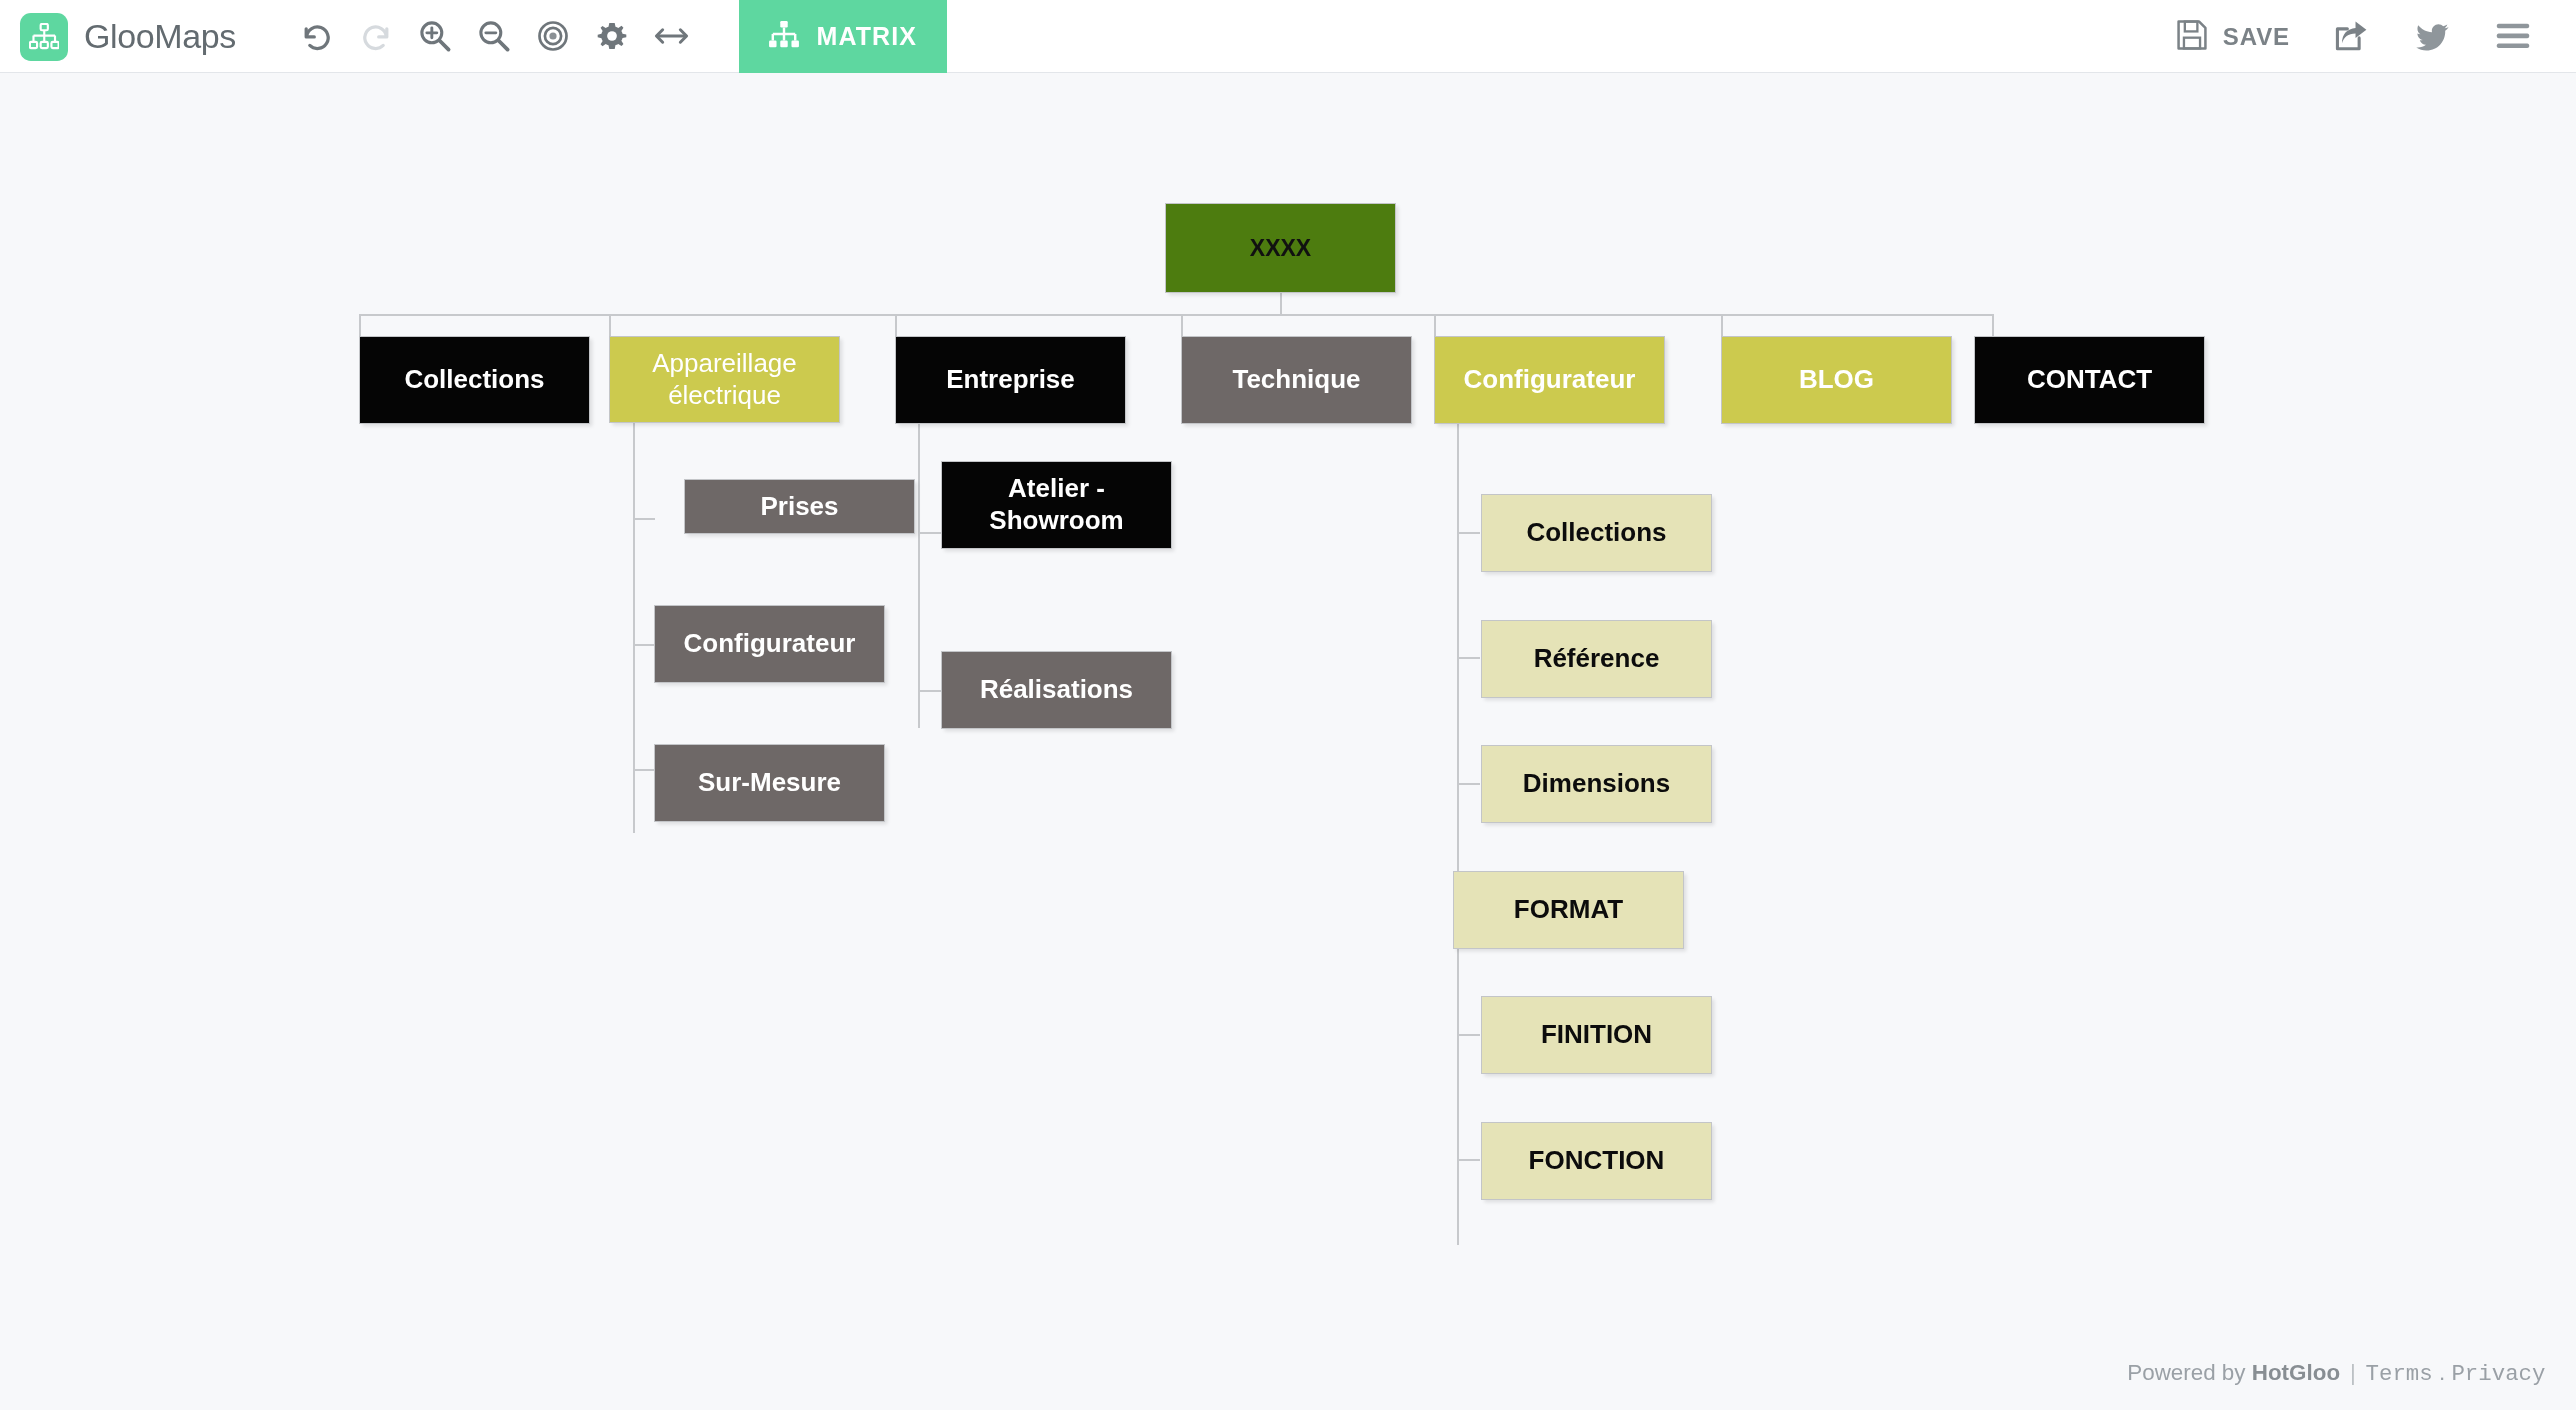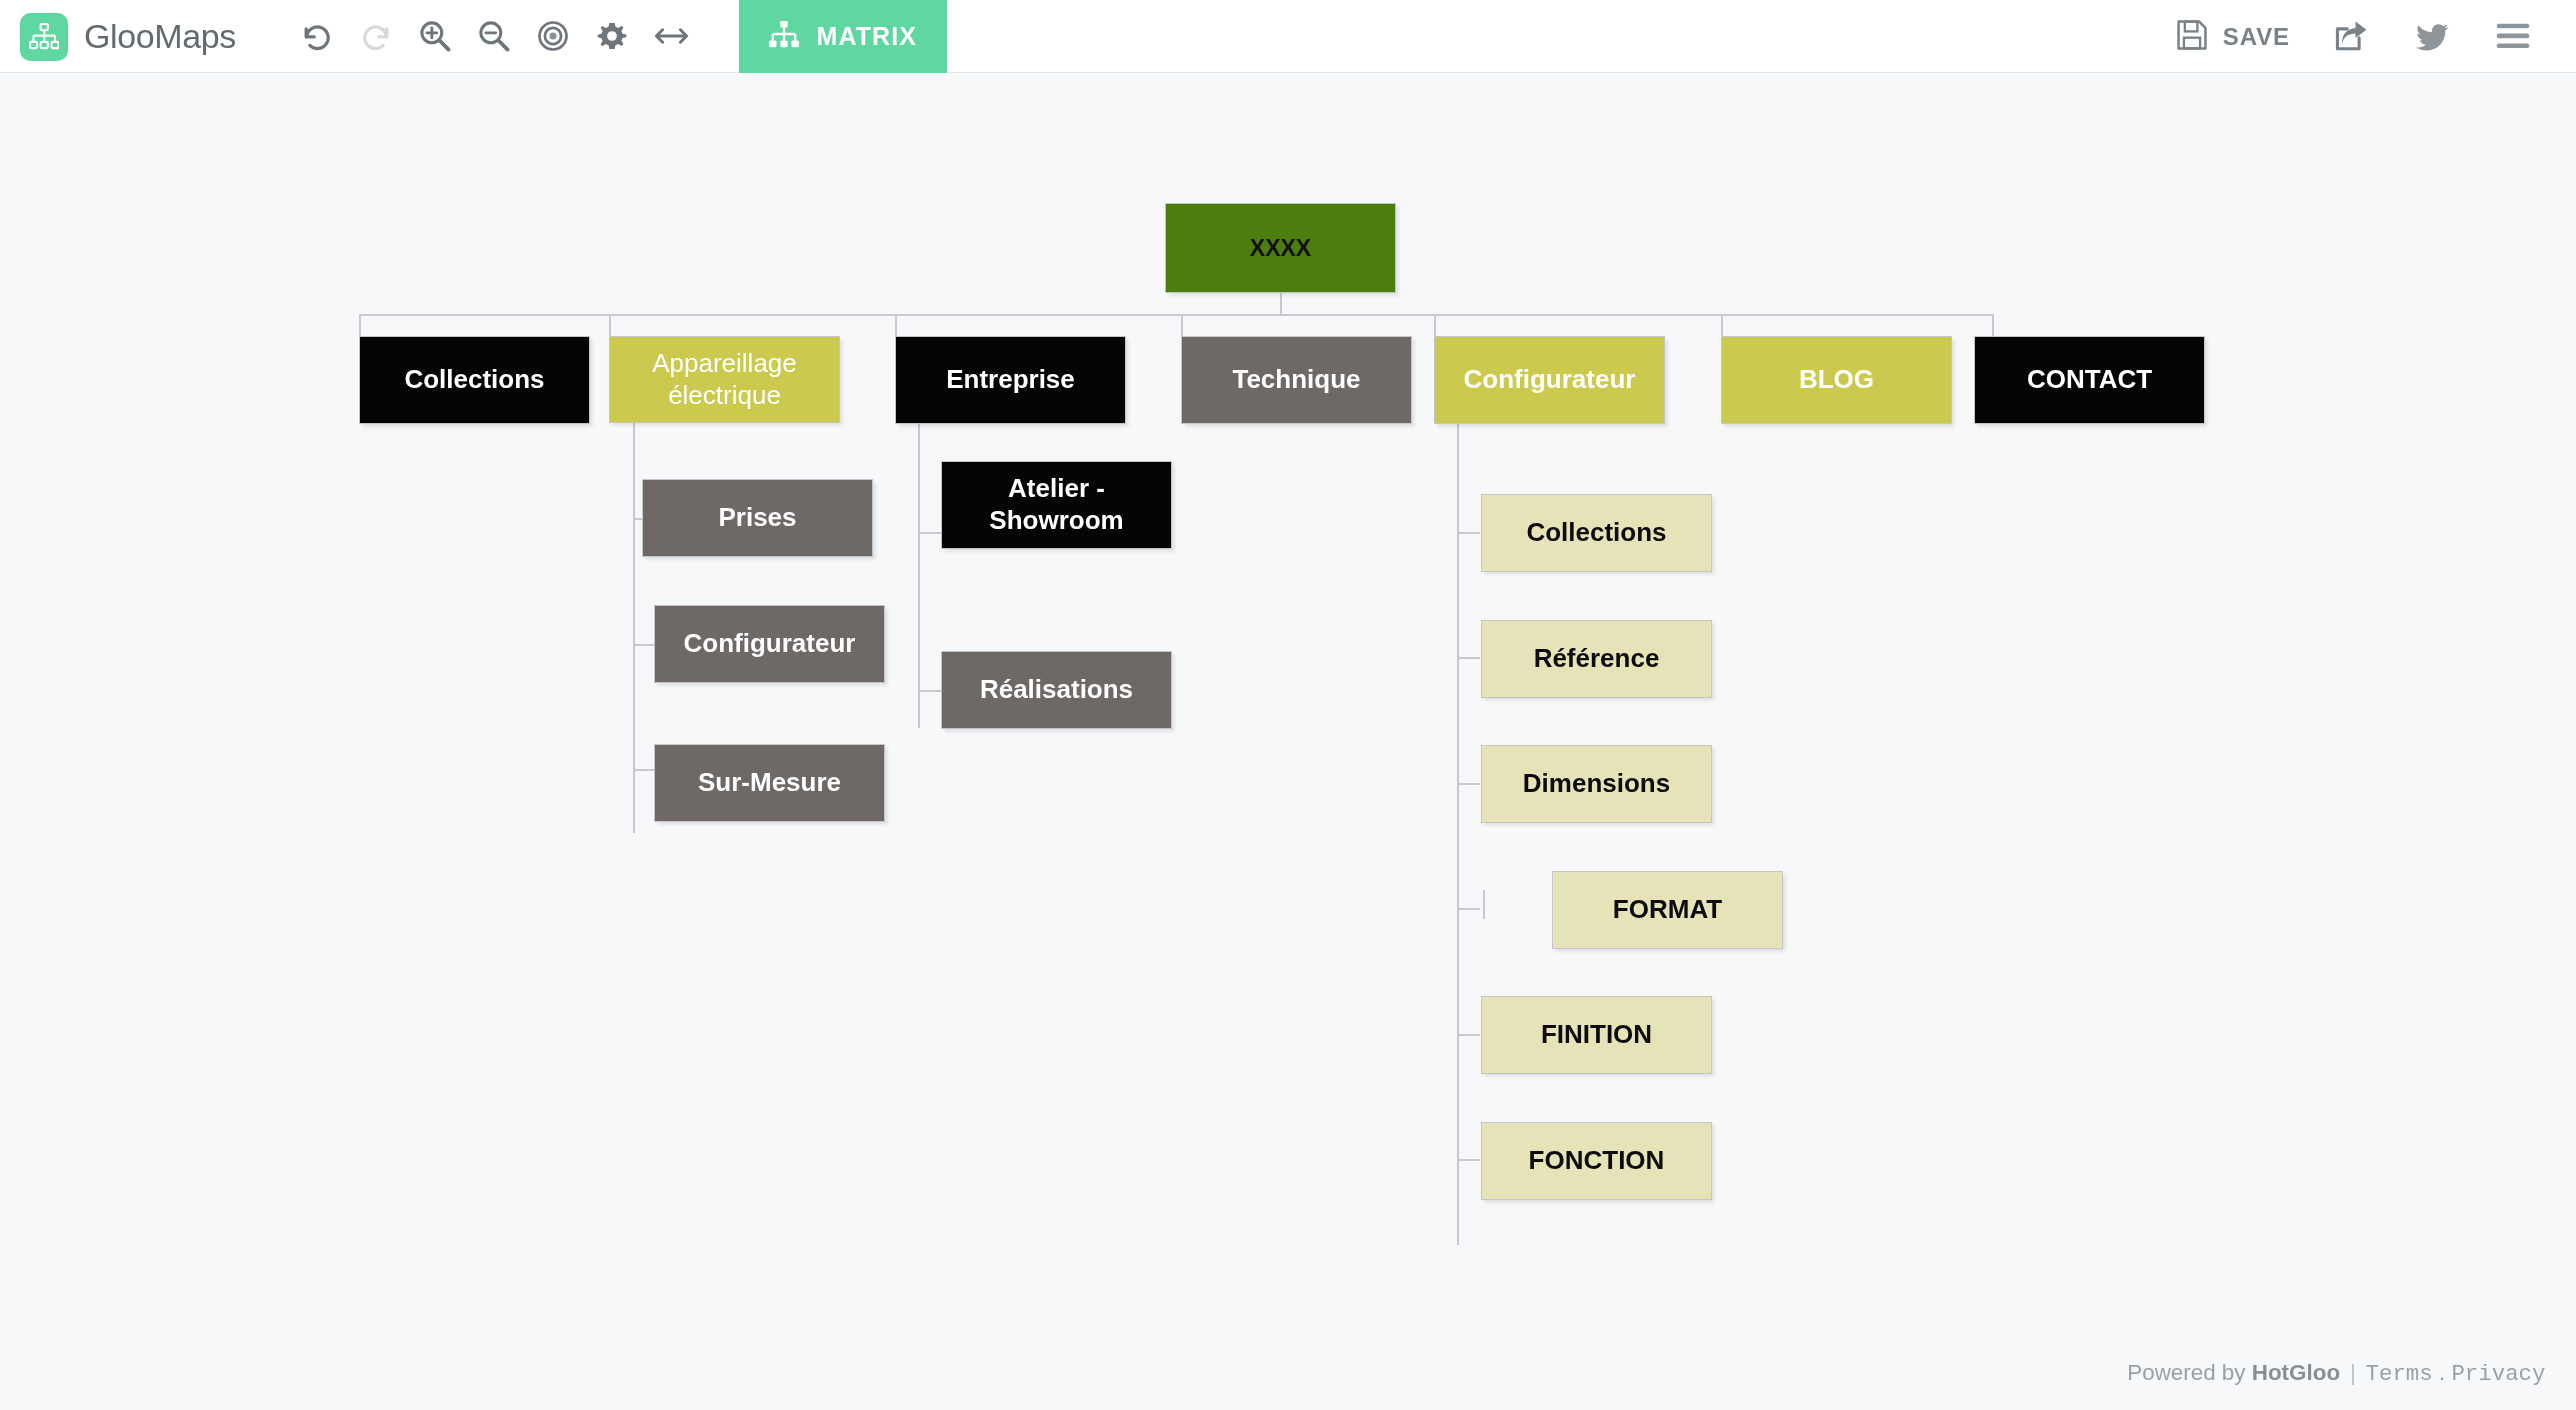--- a/index.html
+++ b/index.html
@@ -363,21 +363,21 @@
   </div>
 
   <div class="node t-olive" style="left:1721px; top:263px; width:231px; height:88px; font-size:26px; font-weight:700;">
     <span class="node-text">BLOG</span>
   </div>
 
   <div class="node t-black" style="left:1974px; top:263px; width:231px; height:88px; font-size:26px;">
     <span class="node-text">CONTACT</span>
   </div>
 
-  <div class="node t-gray" style="left:642px; top:406px; width:231px; height:78px; font-size:26px;">
+  <div class="node t-gray" style="left:684px; top:406px; width:231px; height:55px; font-size:26px;">
     <span class="node-text">Prises</span>
   </div>
 
   <div class="node t-gray" style="left:654px; top:532px; width:231px; height:78px; font-size:26px;">
     <span class="node-text">Configurateur</span>
   </div>
 
   <div class="node t-gray" style="left:654px; top:671px; width:231px; height:78px; font-size:26px;">
     <span class="node-text">Sur-Mesure</span>
   </div>
@@ -396,21 +396,21 @@
   </div>
 
   <div class="node t-cream" style="left:1481px; top:547px; width:231px; height:78px; font-size:26px;">
     <span class="node-text">Référence</span>
   </div>
 
   <div class="node t-cream" style="left:1481px; top:672px; width:231px; height:78px; font-size:26px;">
     <span class="node-text">Dimensions</span>
   </div>
 
-  <div class="node t-cream" style="left:1552px; top:798px; width:231px; height:78px; font-size:26px;">
+  <div class="node t-cream" style="left:1453px; top:798px; width:231px; height:78px; font-size:26px;">
     <span class="node-text">FORMAT</span>
   </div>
 
   <div class="node t-cream" style="left:1481px; top:923px; width:231px; height:78px; font-size:26px;">
     <span class="node-text">FINITION</span>
   </div>
 
   <div class="node t-cream" style="left:1481px; top:1049px; width:231px; height:78px; font-size:26px;">
     <span class="node-text">FONCTION</span>
   </div>

